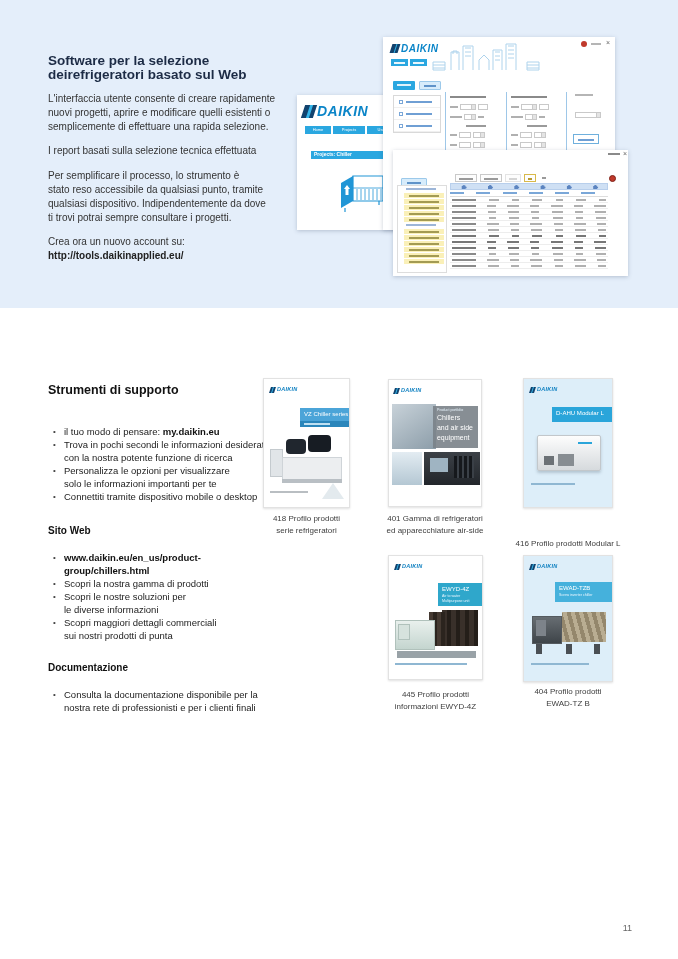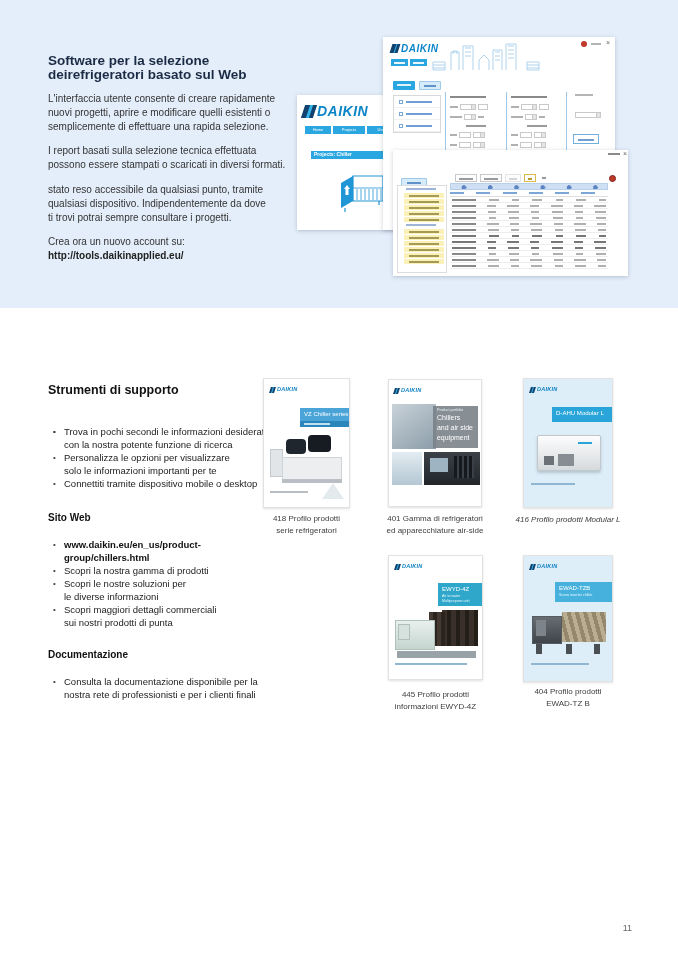--- a/index.html
+++ b/index.html
@@ -112,23 +112,23 @@
 <div class="hero">
   <div class="hero-text">
     <h1><span class="ln">Software per la selezione dei</span><span class="ln">refrigeratori basato sul Web</span></h1>
     <p class="hp">
       <span class="ln">L'interfaccia utente consente di creare rapidamente</span>
       <span class="ln">nuovi progetti, aprire e modificare quelli esistenti o</span>
       <span class="ln">semplicemente di effettuare una rapida selezione.</span>
     </p>
     <p class="hp">
       <span class="ln">I report basati sulla selezione tecnica effettuata</span>
-      <span class="ln">possono essere stampati o scaricati in diversi formati.</span>
     </p>
     <p class="hp">
+      <span class="ln">Per semplificare il processo, lo strumento è</span>
       <span class="ln">stato reso accessibile da qualsiasi punto, tramite</span>
       <span class="ln">qualsiasi dispositivo. Indipendentemente da dove</span>
       <span class="ln">ti trovi potrai sempre consultare i progetti.</span>
     </p>
     <p class="hp">
       <span class="ln">Crea ora un nuovo account su:</span>
       <a class="cta-url" href="#">http://tools.daikinapplied.eu/</a>
     </p>
   </div>
 
@@ -454,20 +454,21 @@
         </div>
       </div>
   </div>
 </div>
 
 <div class="support">
   <h2>Strumenti di supporto</h2>
 
   <ul class="blist">
     <li>
+      <span class="ln"><span>il tuo modo di pensare: </span><a class="plain" href="#"><b>my.daikin.eu</b></a></span>
     </li>
     <li>
       <span class="ln">Trova in pochi secondi le informazioni desiderate</span>
       <span class="ln">con la nostra potente funzione di ricerca</span>
     </li>
     <li>
       <span class="ln">Personalizza le opzioni per visualizzare</span>
       <span class="ln">solo le informazioni importanti per te</span>
     </li>
     <li>
@@ -560,21 +561,21 @@
     <span class="bt">D-AHU Modular L</span>
     <span class="bs" style="top:9px;"></span>
   </div>
   <div class="abs" style="left:13px;top:56px;width:64px;height:36px;background:linear-gradient(#fdfdfd,#d6dadd);border:1px solid #c2c7cb;border-radius:2px;box-shadow:0 2px 3px rgba(60,80,95,.25);">
     <span class="abs" style="left:6px;bottom:5px;width:10px;height:9px;background:#6b7176;"></span>
     <span class="abs" style="left:20px;bottom:4px;width:16px;height:12px;background:#878d92;"></span>
     <span class="abs" style="right:8px;top:6px;width:14px;height:2px;background:#2aa5da;"></span>
   </div>
   <i class="bbar" style="left:7px;bottom:22px;width:44px;background:#8fb7d2;"></i>
 </div>
-<div class="cap" style="left:509px;top:514px;width:118px;font-style:italic;">
+<div class="cap" style="left:509px;top:538px;width:118px;">
   <span class="ln" style="display:block;">416 Profilo prodotti Modular L</span>
 </div>
 
 <div class="thumb" style="left:388px;top:555px;width:95px;height:125px;">
   <div class="dk dk-cov" style="left:6px;top:5px;">
       <span class="mk"></span>
       <span class="wd">DAIKIN</span>
     </div>
   <div class="banner" style="left:49px;top:27px;right:0;height:23px;background:#2fa7cb;">
     <span class="bt">EWYD-4Z</span>

